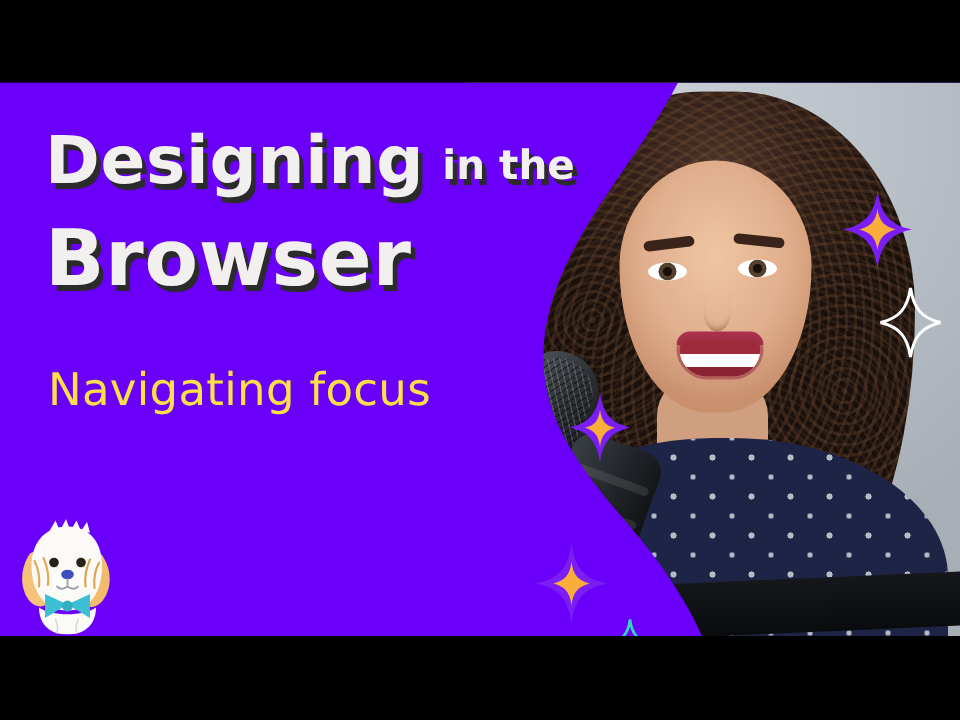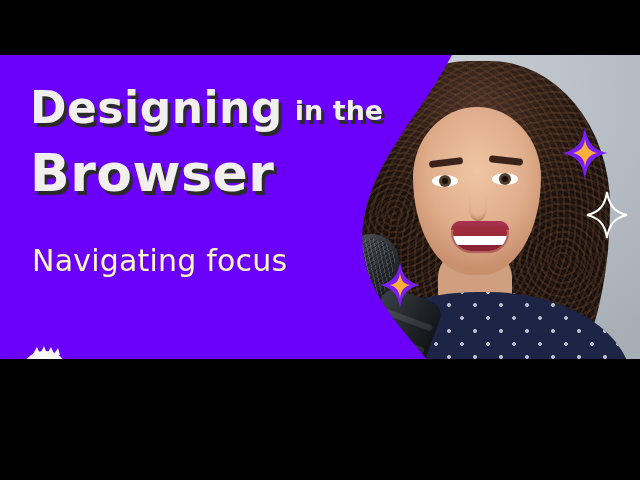--- a/index.html
+++ b/index.html
@@ -8,21 +8,21 @@
     padding: 0;
     background: #000000;
   }
   body {
     font-family: "DejaVu Sans", sans-serif;
   }
 
   .video-frame {
     position: relative;
     width: 640px;
-    height: 359px;
+    height: 480px;
     background: #000000;
     overflow: hidden;
   }
 
   
   .letterbox {
     position: absolute;
     left: 0;
     width: 640px;
     background: #000000;
@@ -249,21 +249,21 @@
     left: 30px;
     top: 93px;
     font-size: 52px;
     line-height: 50px;
   }
   .subtitle {
     position: absolute;
     left: 32px;
     top: 188px;
     margin: 0;
-    color: #fef9c3;
+    color: #fde047;
     font-family: "DejaVu Sans", sans-serif;
     font-weight: 400;
     font-size: 30px;
     line-height: 36px;
     letter-spacing: .2px;
     white-space: nowrap;
   }
 
   
   .dog-logo {

